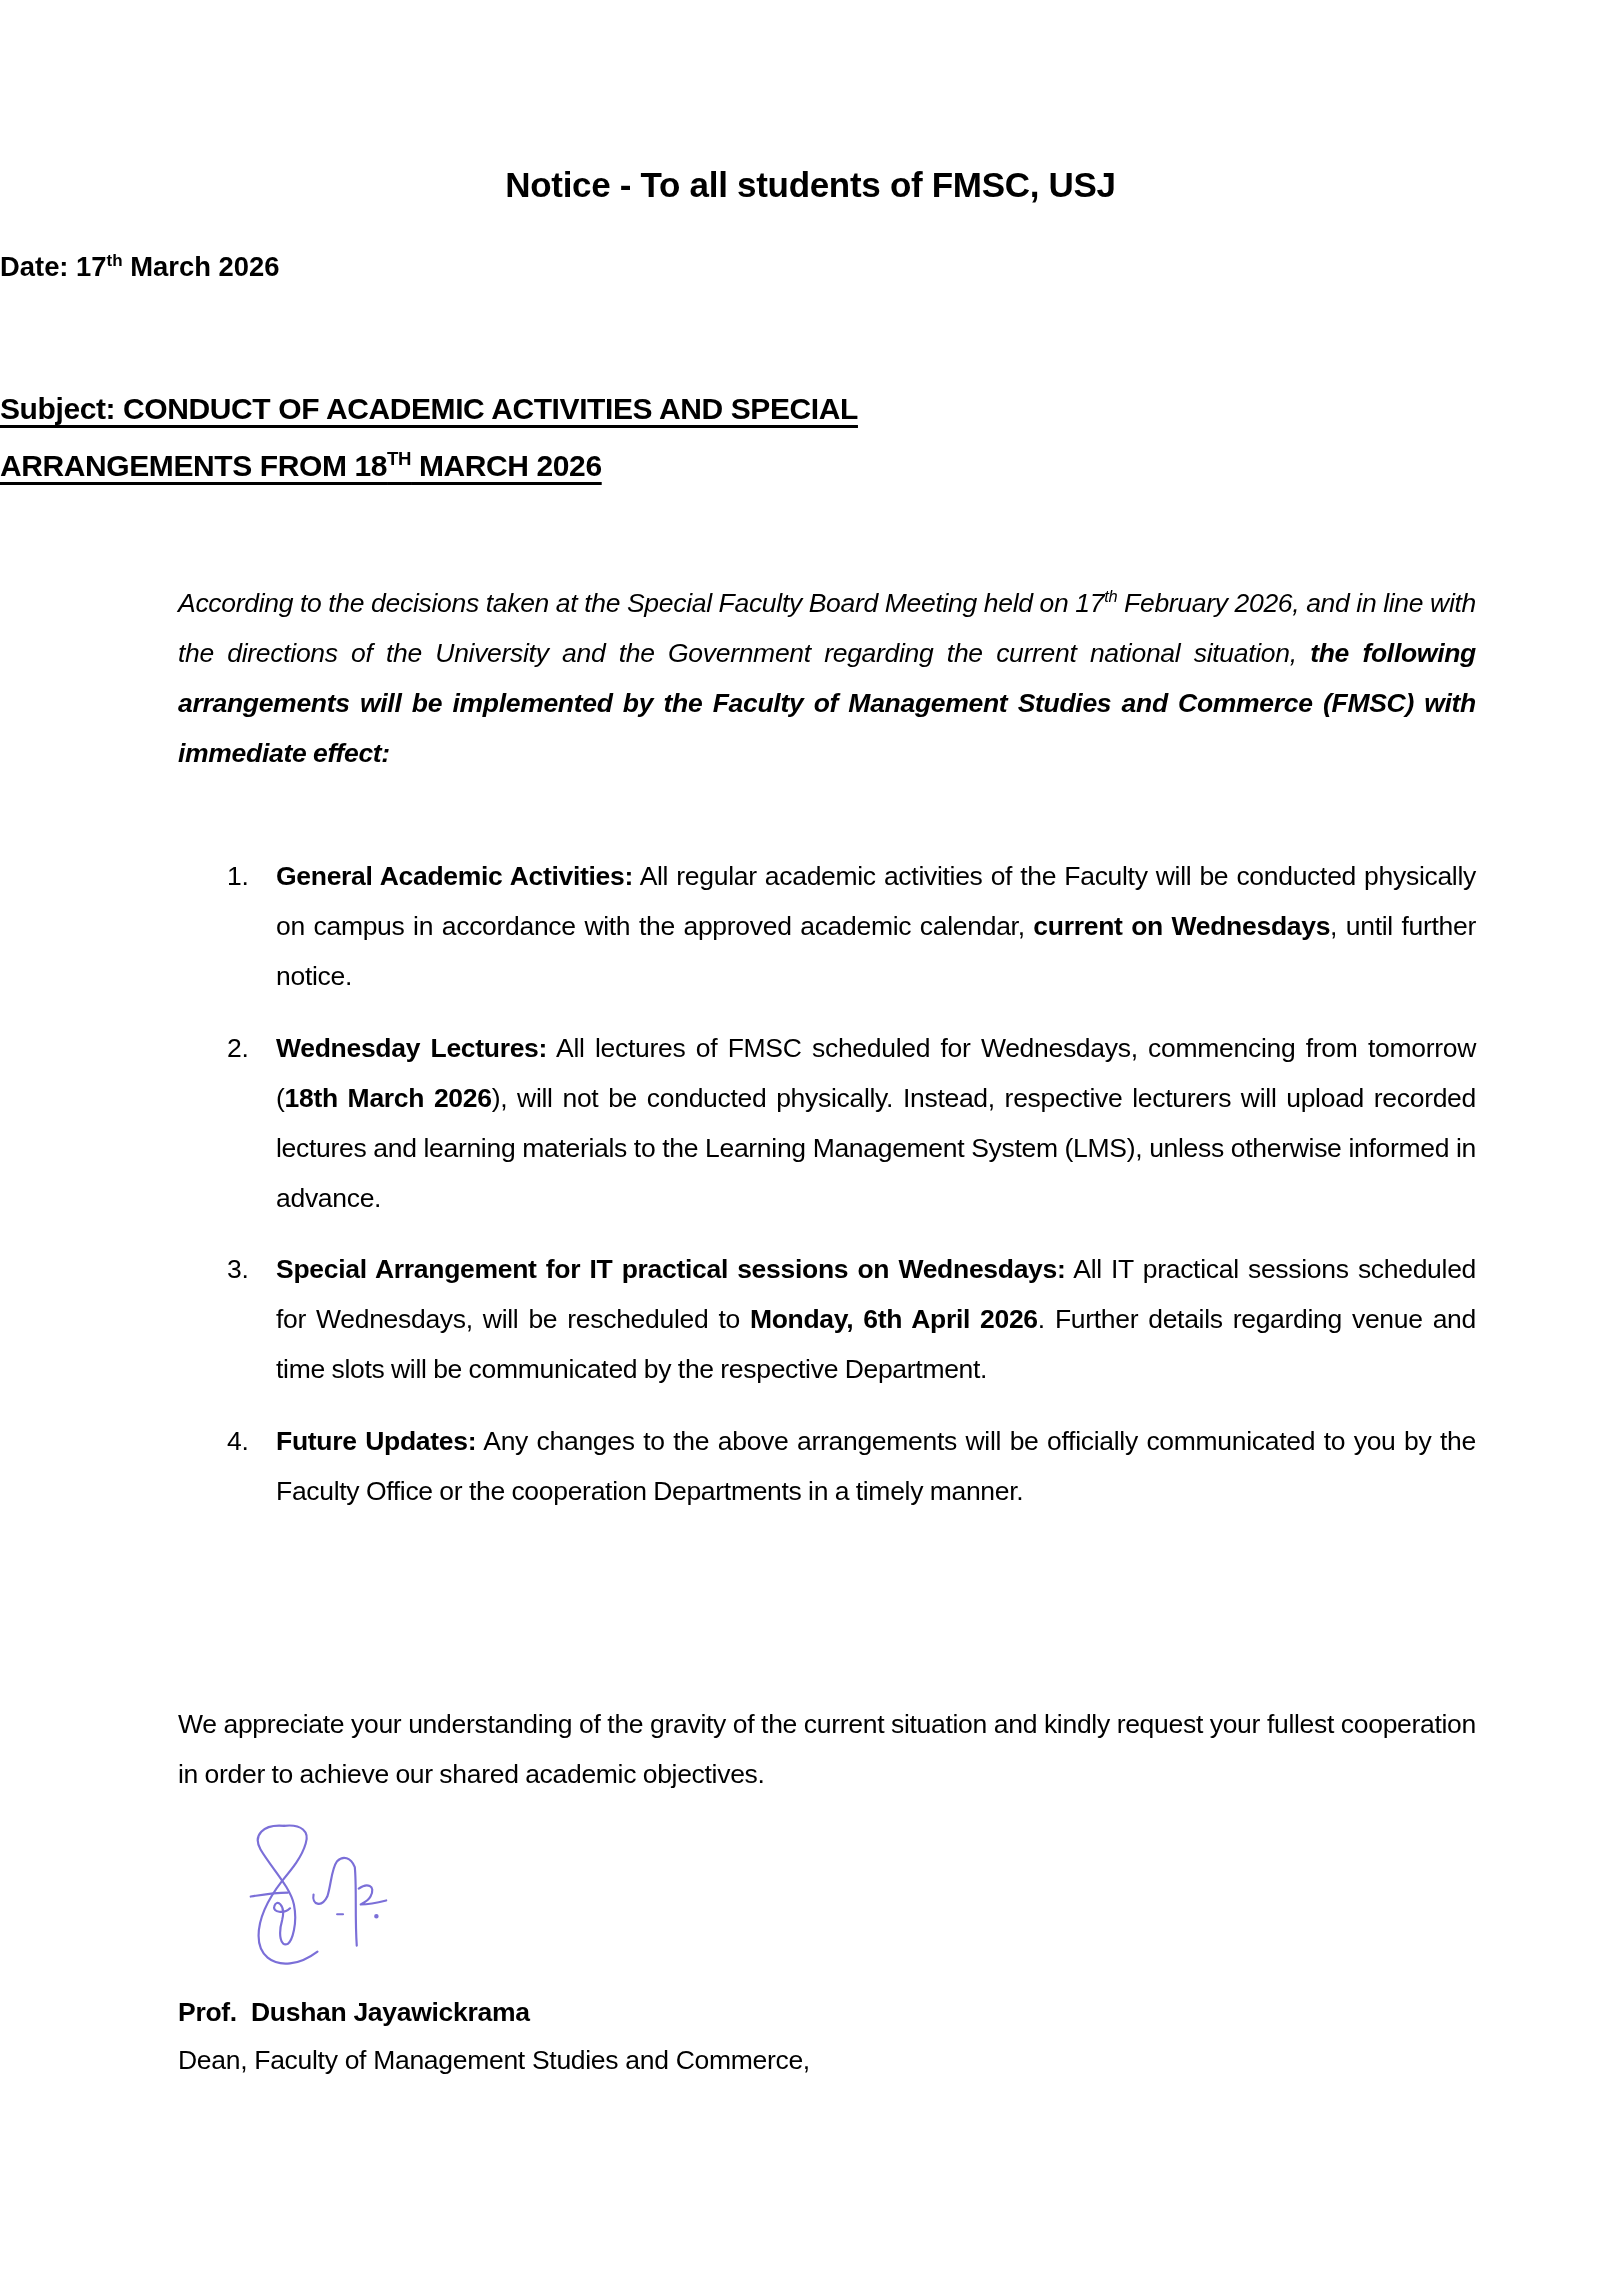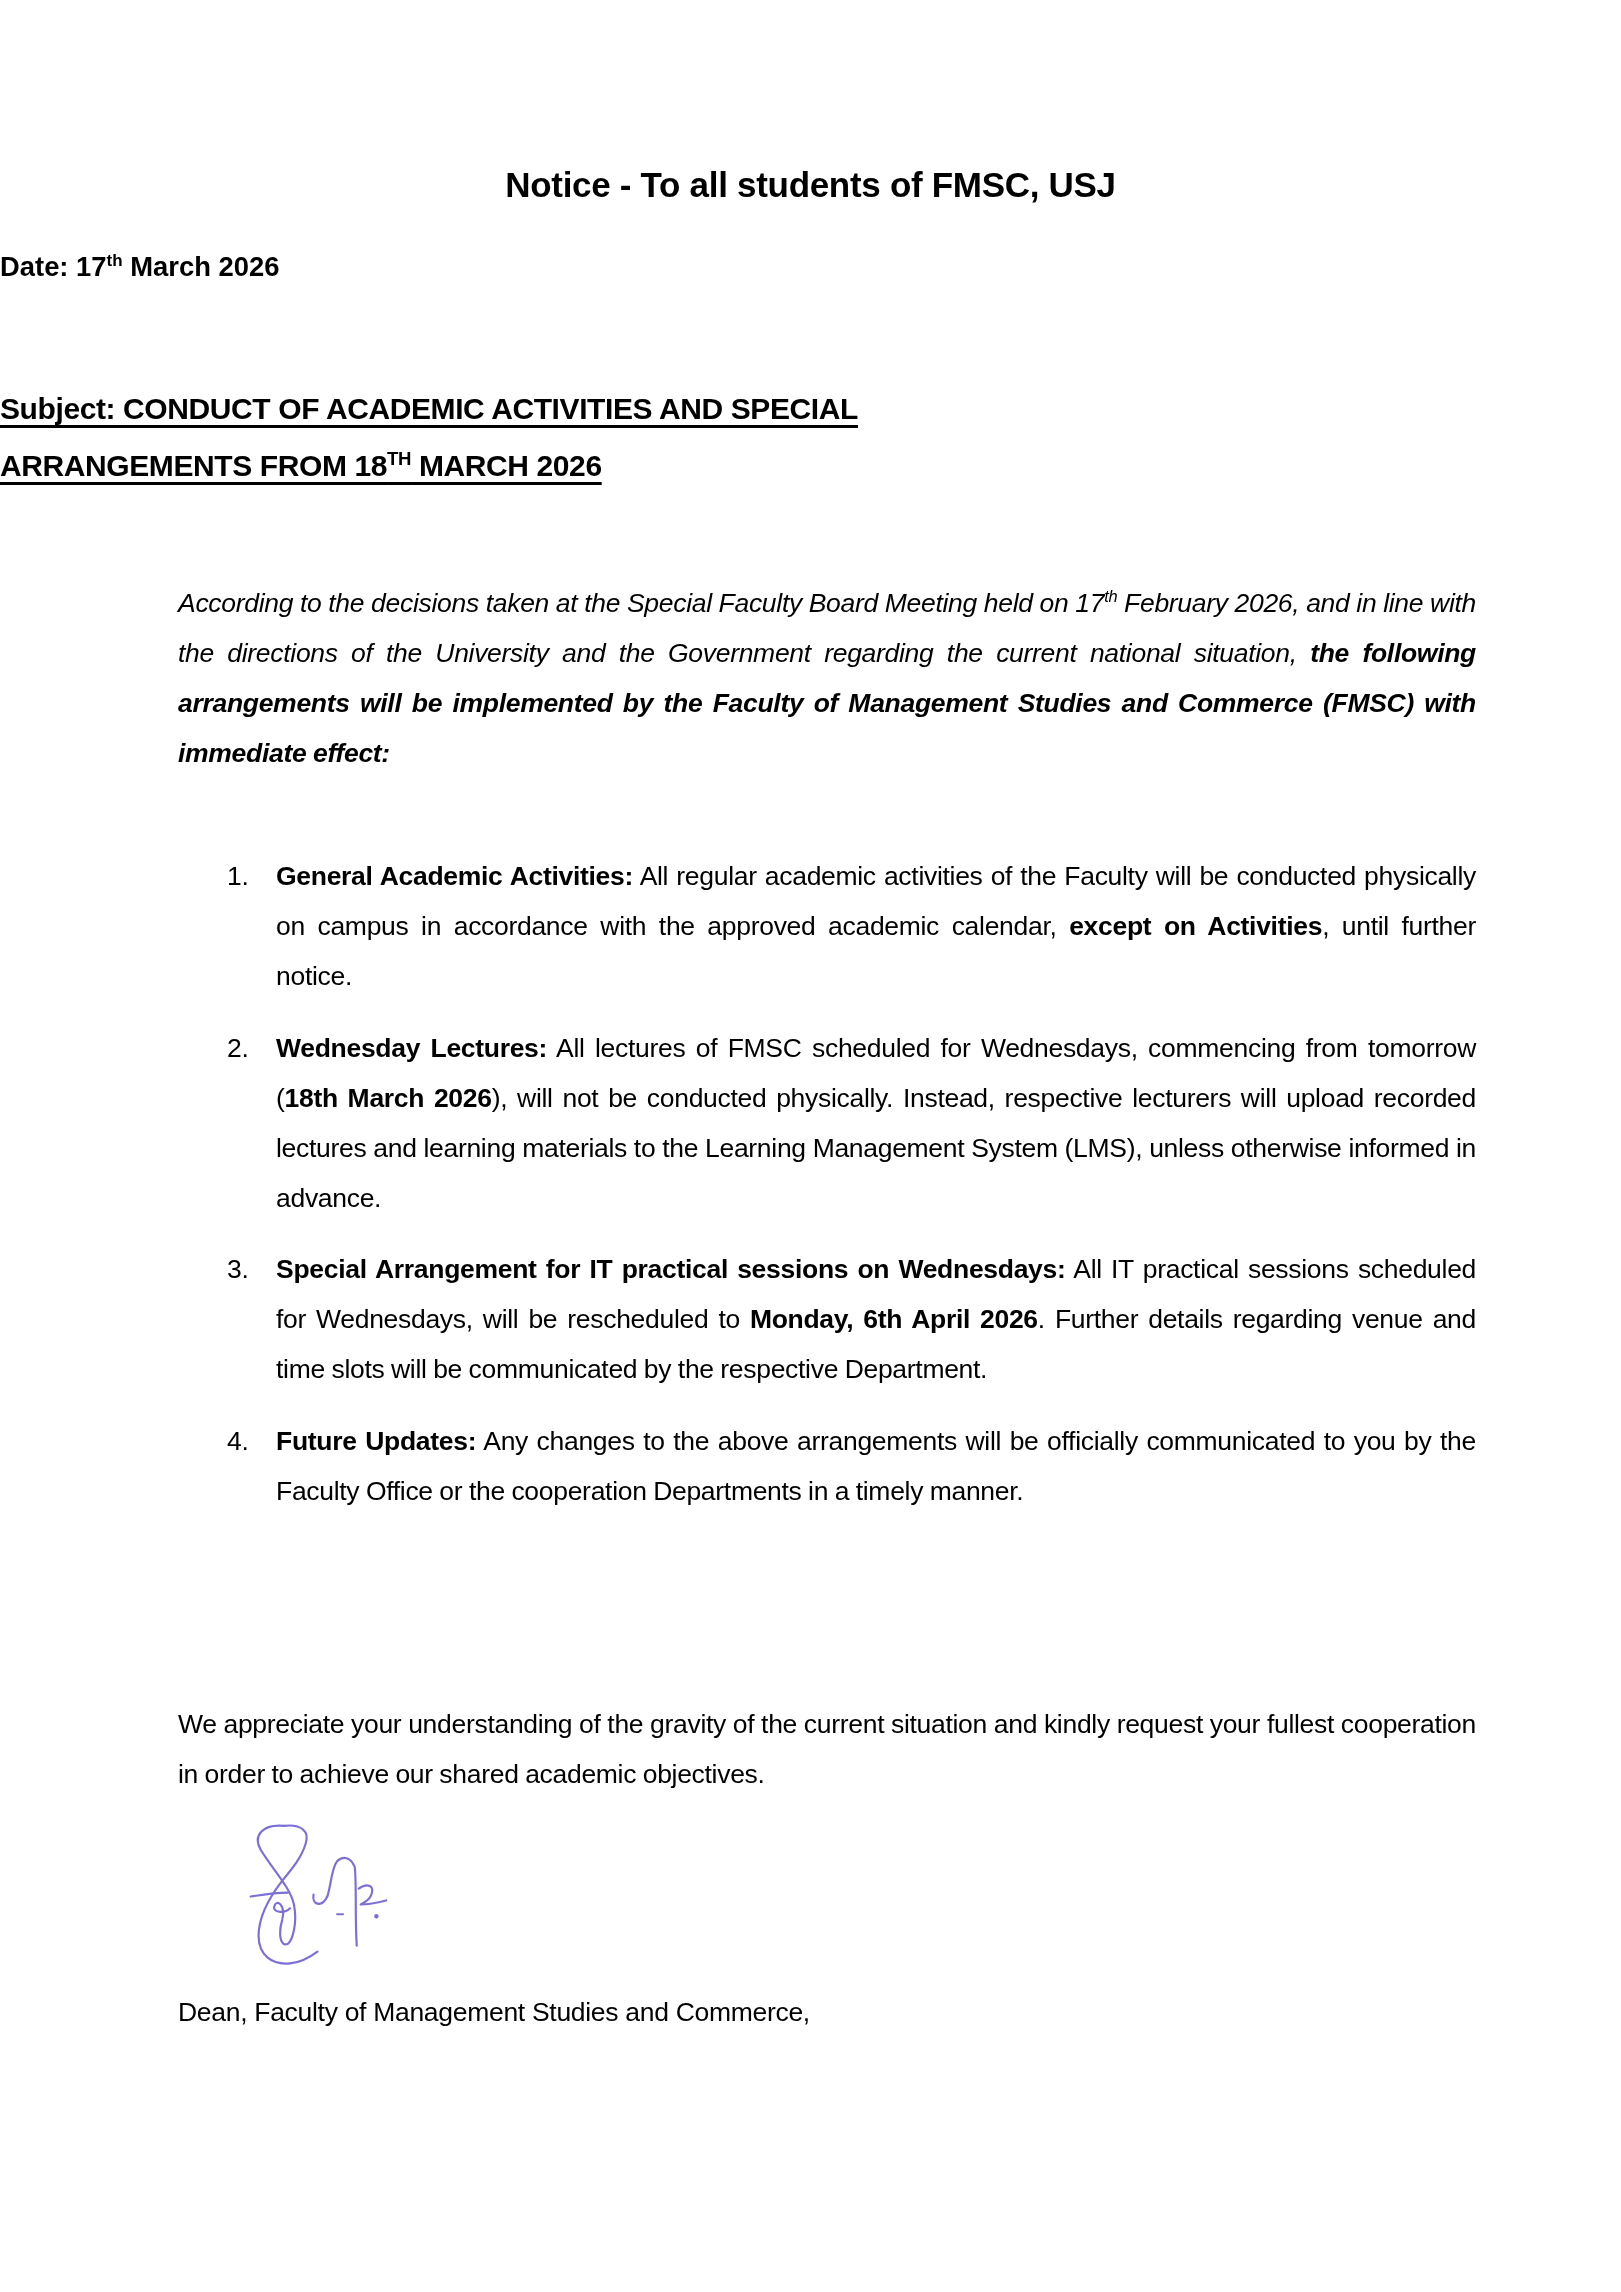--- a/index.html
+++ b/index.html
@@ -39,21 +39,21 @@
 
   <div class="subject">
     <span class="ul">Subject: CONDUCT OF ACADEMIC ACTIVITIES AND SPECIAL</span><br>
     <span class="ul"><span>ARRANGEMENTS FROM 18</span><sup>TH</sup><span> MARCH 2026</span></span>
   </div>
 
   <p class="body intro" style="margin:0;"><span>According to the decisions taken at the Special Faculty Board Meeting held on 17</span><sup>th</sup><span> February 2026, and in line with the directions of the University and the Government regarding the current national situation, </span><b>the following arrangements will be implemented by the Faculty of Management Studies and Commerce (FMSC) with immediate effect:</b></p>
 
   <ol class="list">
     <li>
-      <span class="num">1.</span><b>General Academic Activities:</b><span> All regular academic activities of the Faculty will be conducted physically on campus in accordance with the approved academic calendar, </span><b>except on Activities</b><span>, until further notice.</span>
+      <span class="num">1.</span><b>General Academic Activities:</b><span> All regular academic activities of the Faculty will be conducted physically on campus in accordance with the approved academic calendar, </span><b>current on Wednesdays</b><span>, until further notice.</span>
     </li>
     <li>
       <span class="num">2.</span><b>Wednesday Lectures:</b><span> All lectures of FMSC scheduled for Wednesdays, commencing from tomorrow (</span><b>18th March 2026</b><span>), will not be conducted physically. Instead, respective lecturers will upload recorded lectures and learning materials to the Learning Management System (LMS), unless otherwise informed in advance.</span>
     </li>
     <li>
       <span class="num">3.</span><b>Special Arrangement for IT practical sessions on Wednesdays:</b><span> All IT practical sessions scheduled for Wednesdays, will be rescheduled to </span><b>Monday, 6th April 2026</b><span>. Further details regarding venue and time slots will be communicated by the respective Department.</span>
     </li>
     <li>
       <span class="num">4.</span><b>Future Updates:</b><span> Any changes to the above arrangements will be officially communicated to you by the Faculty Office or the cooperation Departments in a timely manner.</span>
     </li>
@@ -67,17 +67,18 @@
       <path d="M52 8 C70 6 78 14 74 26 C70 40 60 52 50 64 C36 82 26 100 26 120 C26 140 40 150 58 148 C70 147 78 142 86 136"></path>
       <path d="M18 80 C30 78 44 76 56 76"></path>
       <path d="M82 78 C80 88 90 92 96 80 C100 68 100 52 106 44 C112 38 120 40 124 50 C126 70 124 100 126 130"></path>
       <path d="M128 72 C136 66 146 68 140 80 C138 84 134 86 130 88 C140 88 148 86 156 84"></path>
       <path d="M106 98 L112 98"></path>
       <circle cx="146" cy="100" r="1.2" fill="#7b6fd8"></circle>
     </g>
   </svg>
 
   <div class="sig-block">
+    <div class="sig-name">Prof.  Dushan Jayawickrama</div>
     <div>Dean, Faculty of Management Studies and Commerce,</div>
   </div>
 
 </div>
 
 
 </body></html>

